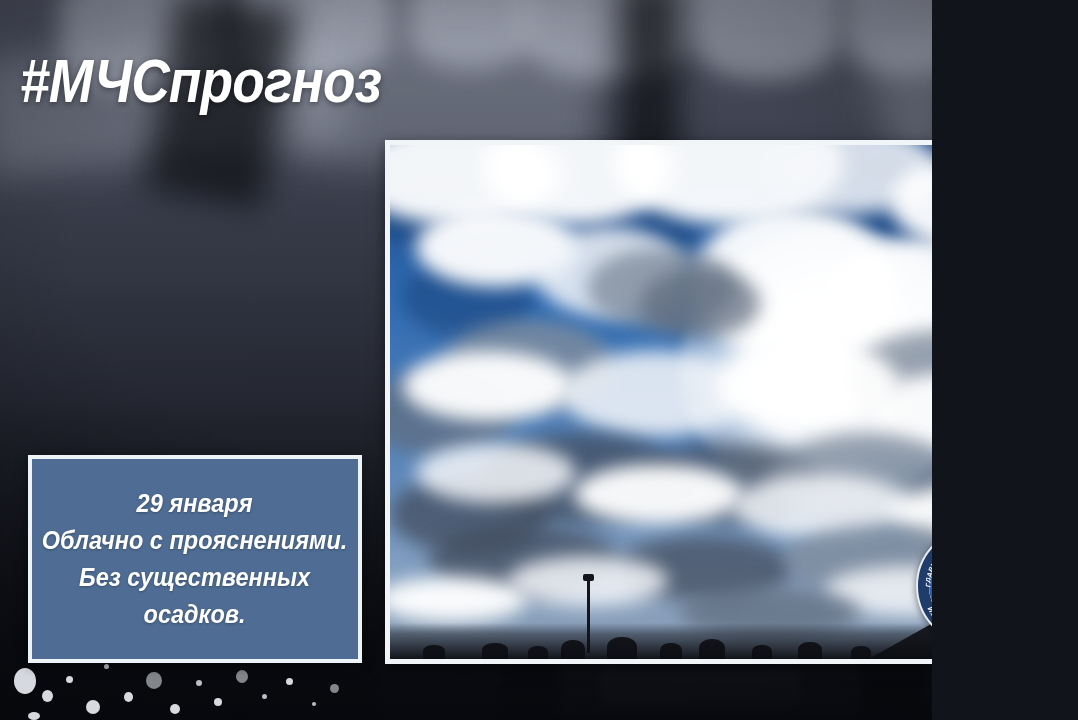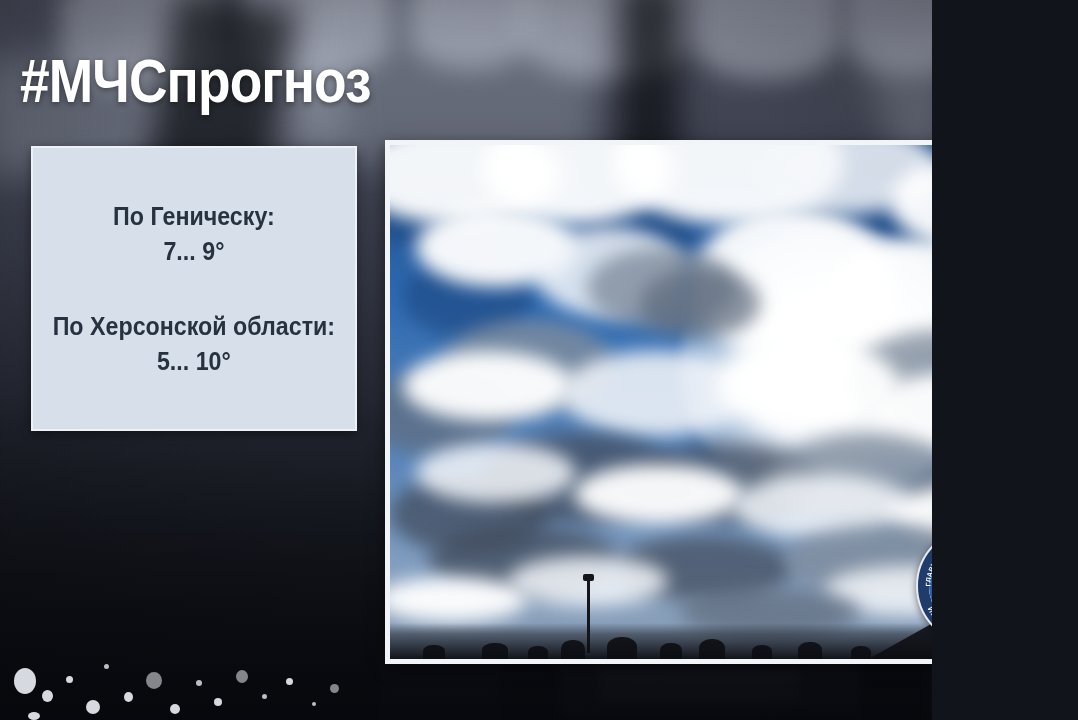--- a/index.html
+++ b/index.html
@@ -12,20 +12,21 @@
     background: #12141c;
     font-family: "Liberation Sans", "DejaVu Sans", sans-serif;
   }
 
   #stage {
     position: relative;
     width: 932px;
     height: 720px;
     overflow: hidden;
     background: #15171f;
+    font-style: italic;
   }
 
   
   .bg-layer { position: absolute; inset: 0; overflow: hidden; }
 
   .bg-base {
     position: absolute; inset: -40px;
     background:
       linear-gradient(118deg, rgba(150,156,172,0.00) 0%, rgba(150,156,172,0.00) 100%),
       linear-gradient(180deg, #4e5260 0%, #3b3f4d 28%, #22252f 58%, #14161d 100%);
@@ -332,31 +333,29 @@
     <div class="splat soft" style="left:1040px; top:96px;  width:11px; height:11px;"></div>
     <div class="splat tiny" style="left:1066px; top:112px; width:5px;  height:5px;"></div>
     <div class="splat" style="left:1018px; top:120px; width:7px;  height:7px;"></div>
     <div class="splat soft" style="left:1050px; top:6px;   width:10px; height:9px;"></div>
     <div class="splat tiny" style="left:990px;  top:40px;  width:4px;  height:4px;"></div>
   </div>
 
   <div class="hashtag">#МЧСпрогноз</div>
 
 
-  <div class="temp-panel">
-    <div class="temp-block">
-      <span>По Геническу:</span>
-      <span class="val">7... 9°</span>
-    </div>
-    <div class="temp-block">
-      <span>По Херсонской  области:</span>
-      <span class="val">5... 10°</span>
+
+  <div class="cond-panel">
+    <div class="cond-text">
+      <div>29 января</div>
+      <div>Облачно с прояснениями.</div>
+      <div>Без существенных</div>
+      <div>осадков.</div>
     </div>
   </div>
-
 
   <div class="photo-frame">
     <div class="photo">
 
       <div class="cl b" style="left:-4%;  top:4%;  width:150px; height:80px;"></div>
       <div class="cl b" style="left:62%;  top:1%;  width:240px; height:130px;"></div>
       <div class="cl b" style="left:28%;  top:10%; width:120px; height:70px;"></div>
       <div class="cl b" style="left:2%;   top:22%; width:130px; height:80px;"></div>
       <div class="cl b" style="left:86%;  top:22%; width:120px; height:110px;"></div>
 

